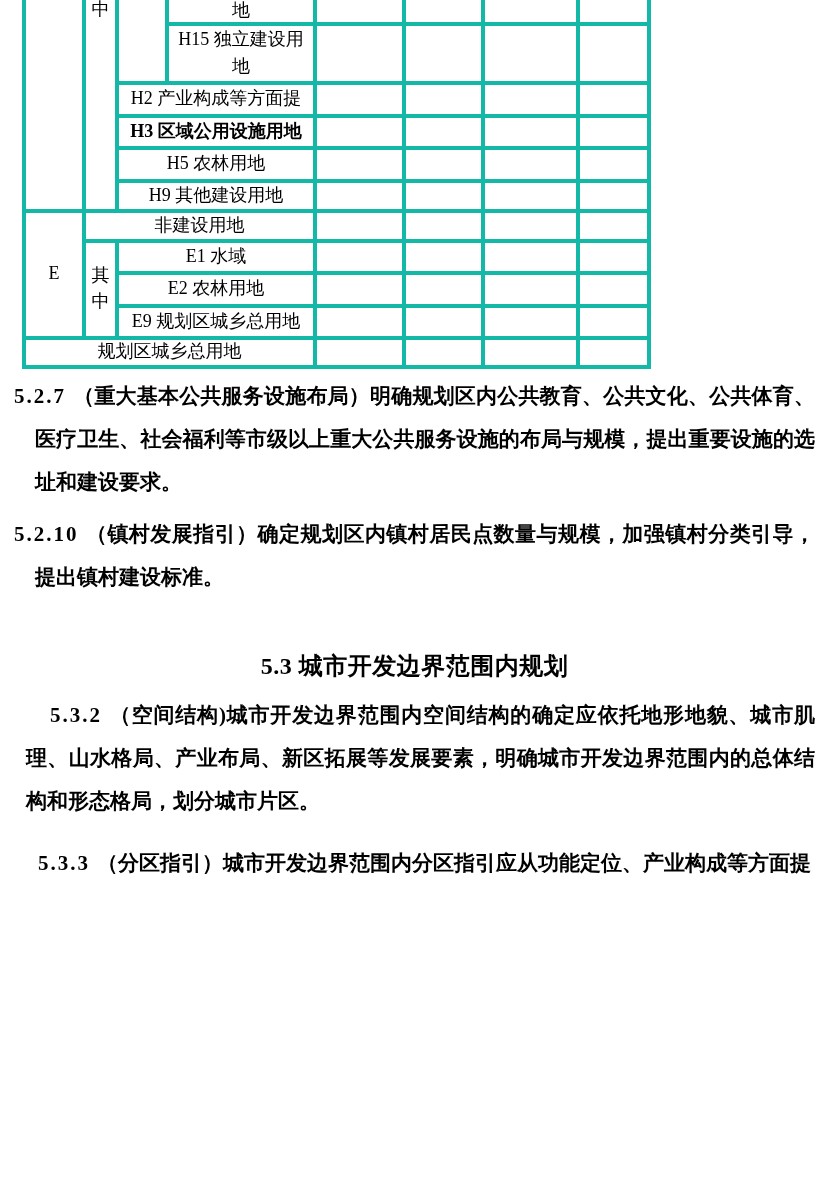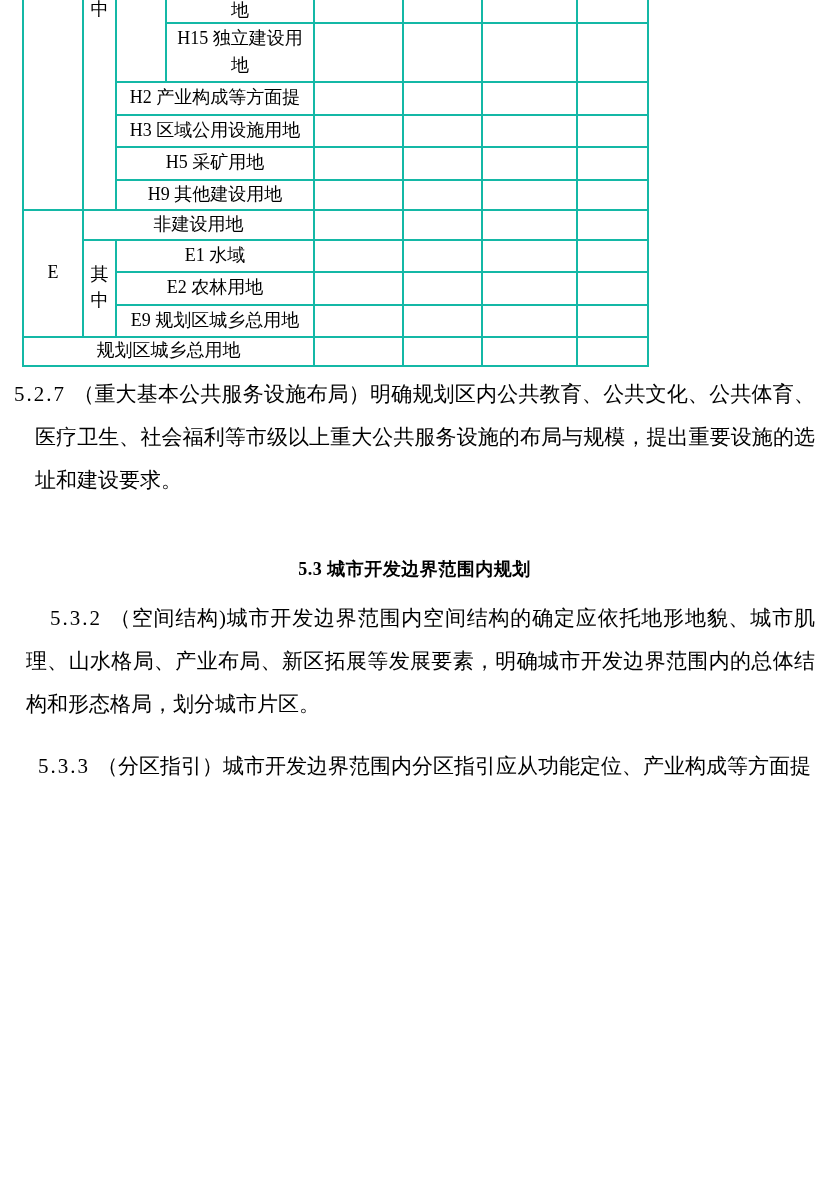--- a/index.html
+++ b/index.html
@@ -16,52 +16,53 @@
   
   .landuse-table{
     border-collapse:collapse;
     table-layout:fixed;
     width:625px;
     margin-left:8px;
     font-size:18px;
     line-height:1.2;
   }
   .landuse-table td{
-    border:2px solid #14b8a6;
+    border:4px solid #14b8a6;
     padding:0;
     text-align:center;
     vertical-align:middle;
     overflow:hidden;
   }
   .landuse-table tr:first-child > td{border-top:none;}
   tr.r0{height:21px;} tr.r1{height:59px;} tr.r2{height:33px;}
-  tr.r3{height:32px;} tr.r4{height:33px;} tr.r5{height:30px;}
+  tr.r3{height:32px;font-weight:bold;} tr.r4{height:33px;} tr.r5{height:30px;}
   tr.r6{height:30px;} tr.r7{height:32px;} tr.r8{height:33px;}
   tr.r9{height:32px;} tr.r10{height:29px;}
   td.qz-top{vertical-align:top;line-height:19px;}
   .vstack{display:inline-block;width:1.05em;line-height:1.45;word-break:break-all;font-family:Liberation Mono, monospace;}
   .wrapbox{width:128px;margin:0 auto;line-height:27px;}
   
   .para{
     margin:0;
     font-size:21px;
     line-height:43px;
     text-align:justify;
     letter-spacing:0;
+    font-weight:bold;
   }
   .para .num{letter-spacing:2px;margin-right:7px;white-space:nowrap;}
   .hang{padding-left:21px;text-indent:-21px;}
   .ind{text-indent:24px;}
   .mt527{margin-top:6px;}
   .mt528{margin-top:8px;}
   .mt529{margin-top:4px;}
   .mt5210{margin-top:9px;}
   .heading{
     margin:54px 0 0 0;
-    font-size:18px;
+    font-size:24px;
     font-weight:bold;
     line-height:26px;
     text-align:center;
     letter-spacing:0.5px;
   }
   .mt531{margin-top:26px;}
   .mt532{margin-top:15px;margin-left:12px;}
   .mt533{margin-top:19px;}
 </style>
 </head>
@@ -108,21 +109,21 @@
         <td></td>
       </tr>
       <tr class="r3">
         <td colspan="2">H3 区域公用设施用地</td>
         <td></td>
         <td></td>
         <td></td>
         <td></td>
       </tr>
       <tr class="r4">
-        <td colspan="2">H5 采矿用地</td>
+        <td colspan="2">H5 农林用地</td>
         <td></td>
         <td></td>
         <td></td>
         <td></td>
       </tr>
       <tr class="r5">
         <td colspan="2">H9 其他建设用地</td>
         <td></td>
         <td></td>
         <td></td>
@@ -167,20 +168,23 @@
       </tr>
     </tbody>
   </table>
 
   <p class="para hang mt527">
     <span class="num">5.2.7</span><span>（重大基本公共服务设施布局）明确规划区内公共教育、公共文化、公共体育、医疗卫生、社会福利等市级以上重大公共服务设施的布局与规模，提出重要设施的选址和建设要求。</span>
   </p>
 
 
 
+  <p class="para hang mt5210">
+    <span class="num">5.2.10</span><span>（镇村发展指引）确定规划区内镇村居民点数量与规模，加强镇村分类引导，提出镇村建设标准。</span>
+  </p>
 
   <h3 class="heading">5.3 城市开发边界范围内规划</h3>
 
 
   <p class="para ind mt532">
     <span class="num">5.3.2</span><span>（空间结构)城市开发边界范围内空间结构的确定应依托地形地貌、城市肌理、山水格局、产业布局、新区拓展等发展要素，明确城市开发边界范围内的总体结构和形态格局，划分城市片区。</span>
   </p>
 
   <p class="para ind mt533">
     <span class="num">5.3.3</span><span>（分区指引）城市开发边界范围内分区指引应从功能定位、产业构成等方面提</span>

